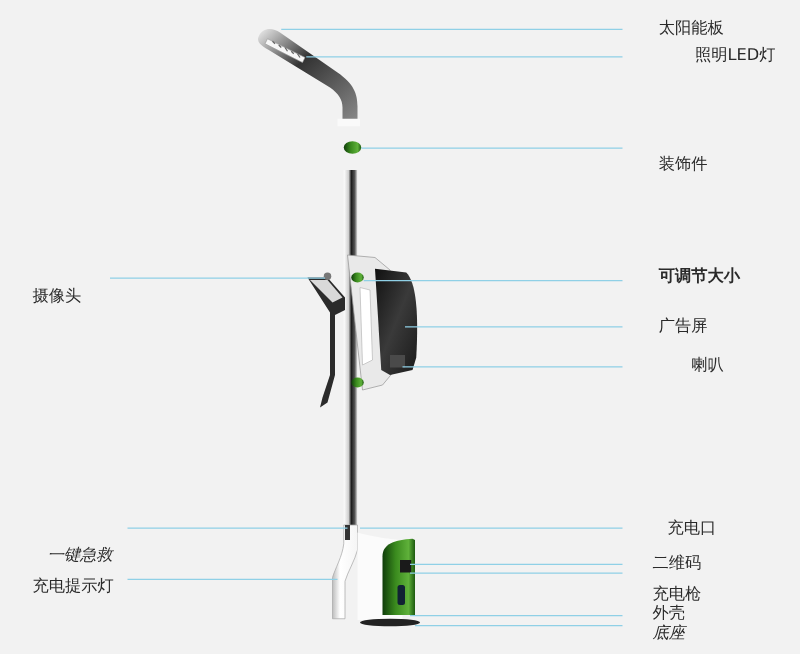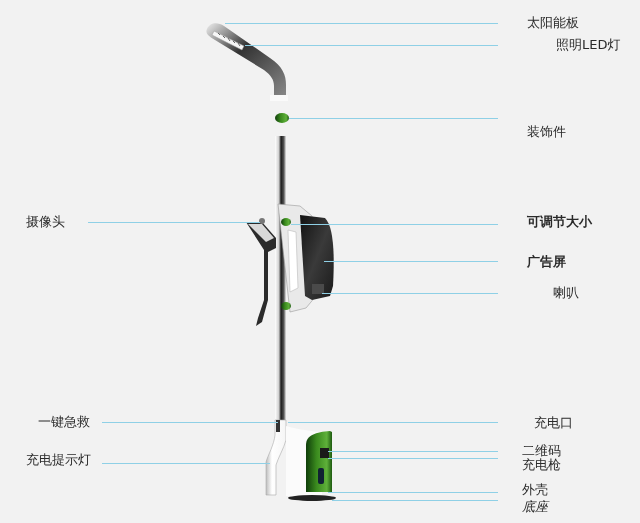--- a/index.html
+++ b/index.html
@@ -98,24 +98,24 @@
   <div class="leader" style="left:332px; top:500px; width:166px;"></div>
 
   <div class="leader" style="left:88px; top:222px; width:172px;"></div>
   <div class="leader" style="left:102px; top:422px; width:176px;"></div>
   <div class="leader" style="left:102px; top:463px; width:168px;"></div>
 
   <div class="label" style="left:527px; top:15px;">太阳能板</div>
   <div class="label" style="left:556px; top:37px;">照明LED灯</div>
   <div class="label" style="left:527px; top:124px;">装饰件</div>
   <div class="label" style="left:527px; top:214px;font-weight:bold;">可调节大小</div>
-  <div class="label" style="left:527px; top:254px;font-weight:bold;">广告屏</div>
+  <div class="label" style="left:527px; top:254px;">广告屏</div>
   <div class="label" style="left:533px; top:285px;padding-left:20px;">喇叭</div>
   <div class="label" style="left:534px; top:415px;">充电口</div>
   <div class="label" style="left:522px; top:443px;">二维码</div>
-  <div class="label" style="left:522px; top:457px;">充电枪</div>
+  <div class="label" style="left:522px; top:468px;">充电枪</div>
   <div class="label" style="left:522px; top:483px;font-family:Liberation Mono, monospace;">外壳</div>
   <div class="label" style="left:522px; top:499px;font-style:italic;">底座</div>
 
-  <div class="label" style="left:26px; top:214px;">摄像头</div>
-  <div class="label" style="left:38px; top:414px;">一键急救</div>
-  <div class="label" style="left:26px; top:452px;">充电提示灯</div>
+  <div class="label" style="left:26px; top:230px;">摄像头</div>
+  <div class="label" style="left:38px; top:437px;font-style:italic;">一键急救</div>
+  <div class="label" style="left:26px; top:462px;">充电提示灯</div>
 </div>
 
 </body></html>

